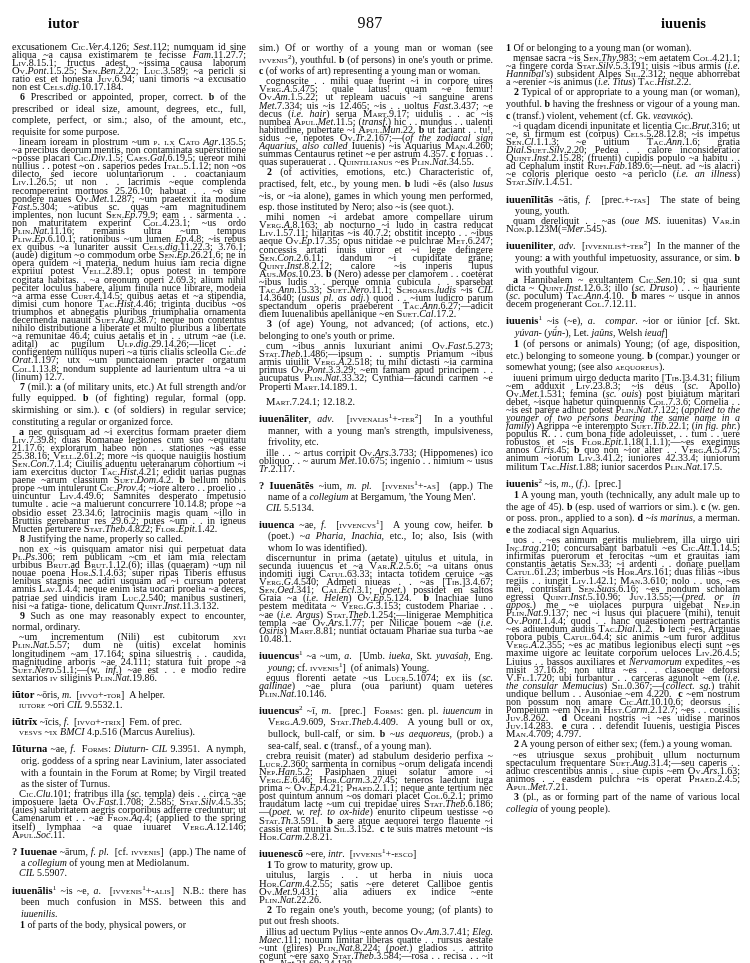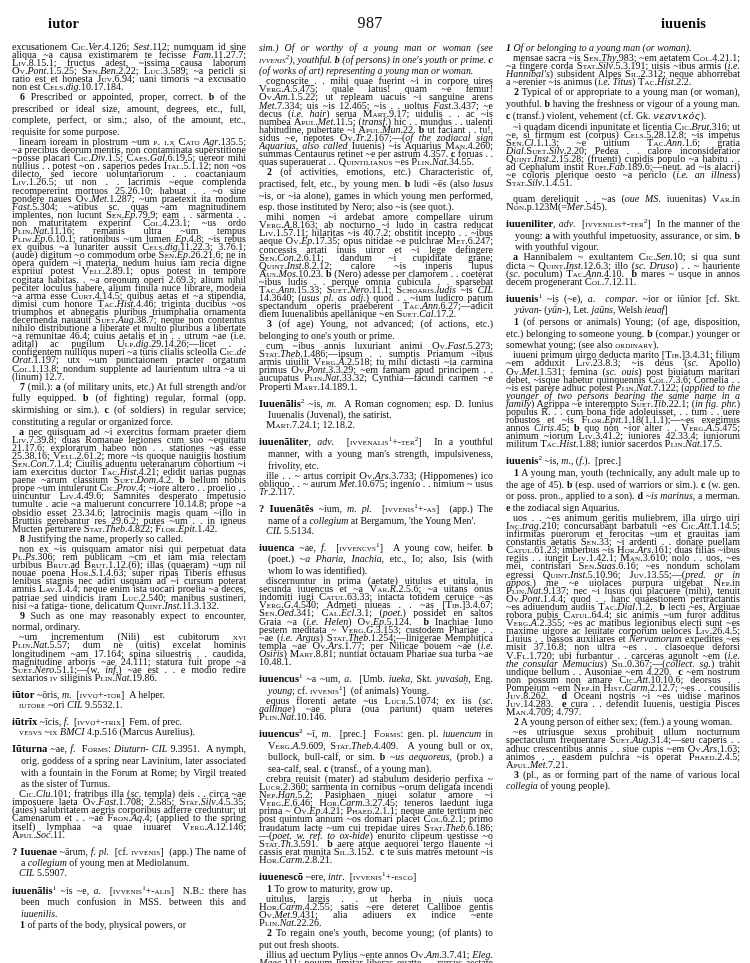--- a/index.html
+++ b/index.html
@@ -74,21 +74,21 @@
     padding-left: 9px;
     margin-bottom: 0;
   }
   
   .sense {
     font-size: 9.9px;
     line-height: 11.6px;
     text-align: justify;
     text-indent: 8px;
   }
-  .sense.cont { text-indent: 0; font-style: italic; }
+  .sense.cont { text-indent: 0; }
 
   
   .cites {
     font-size: 10px;
     line-height: 8.1px;
     text-align: justify;
     text-indent: 7px;
     margin-top: .5px;
   }
   .cites.flush { text-indent: 0; }
@@ -104,21 +104,21 @@
     font-size: 1.04em;
     letter-spacing: .15px;
   }
   .cites .sc { font-size: 1.06em; }
   .snum { font-weight: bold; }
   .sup {
     font-size: .72em;
     vertical-align: super;
     line-height: 0;
   }
-  .gk { font-family: Liberation Mono, monospace; font-style: italic; }
+  .gk { font-family: Liberation Serif, serif; font-style: italic; }
 </style>
 </head>
 <body>
 
 <div class="page">
 
   <div class="running-head">
     <div class="rh-left">iutor</div>
     <div class="rh-folio">987</div>
     <div class="rh-right">iuuenis</div>
@@ -152,21 +152,20 @@
         <p class="sense"><span class="snum">1</span> of parts of the body, physical powers, or</p>
       </div>
     <div class="col" id="col-2">
         <p class="sense cont">sim.) Of or worthy of a young man or woman (see <span class="sc">ivvenis</span><span class="sup">2</span>), youthful. <b>b</b> (of persons) in one's youth or prime. <b>c</b> (of works of art) representing a young man or woman.</p>
         <p class="cites">cognoscite . . mihi quae fuerint ~i in corpore uires <span class="sc">Verg</span>.<i>A</i>.5.475; quale latus! quam ~e femur! <span class="sc">Ov</span>.<i>Am</i>.1.5.22; ut repleam uacuis ~i sanguine arens <i>Met</i>.7.334; uis ~is 12.465; ~is . . uoltus <i>Fast</i>.3.437; ~e decus (<i>i.e. hair</i>) serua <span class="sc">Mart</span>.9.17; uidulis . . ac ~is numbea <span class="sc">Apul</span>.<i>Met</i>.11.5; (<i>transf</i>.) hic . . mundus . . ualenti habitudine, pubertate ~i <span class="sc">Apul</span>.<i>Mun</i>.22. <b>b</b> ut faciant . . tu!, sidus ~e, nepotes <span class="sc">Ov</span>.<i>Tr</i>.2.167;—(<i>of the zodiacal sign Aquarius, also called</i> Iuuenis) ~is Aquarius <span class="sc">Man</span>.4.260; summas Centaurus retinet ~e per astrum 4.357. <b>c</b> foruas . . quas superauerat . . <span class="sc">Quintilianus</span> ~es <span class="sc">Plin</span>.<i>Nat</i>.34.55.</p>
         <p class="sense"><span class="snum">2</span> (of activities, emotions, etc.) Characteristic of, practised, felt, etc., by young men. <b>b</b> ludi ~ēs (also <i>lusus</i> ~is, or ~ia alone), games in which young men performed, esp. those instituted by Nero; also ~is (see quot.).</p>
         <p class="cites">mihi nomen ~i ardebat amore compellare uirum <span class="sc">Verg</span>.<i>A</i>.8.163; ab nocturno ~i ludo in castra reducat <span class="sc">Liv</span>.1.57.11; hilaritas ~is 40.7.2; obstitit incepto . . ~ibus aeque <span class="sc">Ov</span>.<i>Ep</i>.17.35; opus nitidae ~e pulchrae <span class="sc">Met</span>.6.247; concessis artati inuis uiror et ~i lege defingere <span class="sc">Sen</span>.<i>Con</i>.2.6.11; dandum ~i cupiditate grane; <span class="sc">Quint</span>.<i>Inst</i>.8.2.12; calore ~is inperis lupus <span class="sc">Aus</span>.<i>Mos</i>.10.23. <b>b</b> (Nero) adesse per clamorem . . coeterat ~ibus ludis . . perque omnia cubicula . . sparsebat <span class="sc">Tac</span>.<i>Ann</i>.15.33; <span class="sc">Suet</span>.<i>Nero</i>.11.1; <span class="sc">Schoaris</span>.<i>ludis</i> ~is <i>CIL</i> 14.3640; (<i>usus pl. as adj.</i>) quod . . ~ium ludicro parum spectandum operis praeberent <span class="sc">Tac</span>.<i>Ann</i>.6.27;—adicit diem Iuuenalibus apellanique ~en <span class="sc">Suet</span>.<i>Cal</i>.17.2.</p>
         <p class="sense"><span class="snum">3</span> (of age) Young, not advanced; (of actions, etc.) belonging to one's youth or prime.</p>
         <p class="cites">cum ~ibus annis luxuriant animi <span class="sc">Ov</span>.<i>Fast</i>.5.273; <span class="sc">Stat</span>.<i>Theb</i>.1.486;—ipsum . . sumptis Priamum ~ibus armis uiuilit <span class="sc">Verg</span>.<i>A</i>.2.518; tu mihi dictasti ~ia carmina primus <span class="sc">Ov</span>.<i>Pont</i>.3.3.29; ~em famam apud principem . . aucupatus <span class="sc">Plin</span>.<i>Nat</i>.33.32; Cynthia—facundi carmen ~e Properti <span class="sc">Mart</span>.14.189.1.</p>
         <div class="gap"></div>
-        <p class="hw-line"><span class="hw">Iuuenālis</span><span class="sup">2</span> ~is, <i>m</i>. &nbsp;A Roman cognomen; esp. D. Iunius Iuuenalis (Juvenal), the satirist.</p>
         <p class="cites"><span class="sc">Mart</span>.7.24.1; 12.18.2.</p>
         <div class="gap"></div>
         <p class="hw-line"><span class="hw">iuuenāliter</span>, <i>adv</i>. &nbsp;[<span class="sc">ivvenalis</span><span class="sup">1</span>+-<span class="sc">ter</span><span class="sup">2</span>] &nbsp;In a youthful manner, with a young man's strength, impulsiveness, frivolity, etc.</p>
         <p class="cites">ille . . ~ artus corripit <span class="sc">Ov</span>.<i>Ars</i>.3.733; (Hippomenes) ico obliquo . . ~ aurum <i>Met</i>.10.675; ingenio . . nimium ~ usus <i>Tr</i>.2.117.</p>
         <div class="gap"></div>
         <p class="hw-line"><span class="hw">? Iuuenātēs</span> ~ium, <i>m. pl.</i> &nbsp;[<span class="sc">ivvenis</span><span class="sup">1</span>+-<span class="sc">as</span>] &nbsp;(app.) The name of a <i>collegium</i> at Bergamum, 'the Young Men'.</p>
         <p class="cites"><i>CIL</i> 5.5134.</p>
         <div class="gap"></div>
         <p class="hw-line"><span class="hw">iuuenca</span> ~ae, <i>f</i>. &nbsp;[<span class="sc">ivvencvs</span><span class="sup">1</span>] &nbsp;A young cow, heifer. <b>b</b> (poet.) ~<i>a Pharia</i>, <i>Inachia</i>, etc., Io; also, Isis (with whom Io was identified).</p>
         <p class="cites">discernuntur in prima (aetate) uitulus et uitula, in secunda iuuencus et ~a <span class="sc">Var</span>.<i>R</i>.2.5.6; ~a uitans onus indomiti iugi <span class="sc">Catul</span>.63.33; intacta totidem ceruice ~as <span class="sc">Verg</span>.<i>G</i>.4.540; Admeti niueas . . ~as [<span class="sc">Tib</span>.]3.4.67; <span class="sc">Sen</span>.<i>Oed</i>.341; <span class="sc">Cal</span>.<i>Ecl</i>.3.1; (<i>poet</i>.) possidet en saltos Graia ~a (<i>i.e. Helen</i>) <span class="sc">Ov</span>.<i>Ep</i>.5.124. &nbsp;<b>b</b> Inachiae Iuno pestem meditata ~ <span class="sc">Verg</span>.<i>G</i>.3.153; custodem Phariae . . ~ae (<i>i.e. Argus</i>) <span class="sc">Stat</span>.<i>Theb</i>.1.254;—linigerae Memphitica templa ~ae <span class="sc">Ov</span>.<i>Ars</i>.1.77; per Nilicae bouem ~ae (<i>i.e. Osiris</i>) <span class="sc">Mart</span>.8.81; nuntiat octauam Phariae sua turba ~ae 10.48.1.</p>
@@ -184,27 +183,28 @@
         <p class="cites">illius ad uectum Pylius ~ente annos <span class="sc">Ov</span>.<i>Am</i>.3.7.41; <i>Eleg. Maec</i>.111; nouum limitar liberas quatte . . rursus aestate ~unt (glires) <span class="sc">Plin</span>.<i>Nat</i>.8.224; (<i>poet</i>.) gladios . . attrito cogunt ~ere saxo <span class="sc">Stat</span>.<i>Theb</i>.3.584;—rosa . . recisa . . ~it <span class="sc">Plin</span>.<i>Nat</i>.21.69; 34.138.</p>
         <div class="gap"></div>
         <p class="hw-line"><span class="hw">iuuenālis</span> ~is ~e, <i>a</i>. &nbsp;<i>compar</i>. ~ior. &nbsp;[<span class="sc">ivvenis</span><span class="sup">1</span>+-<span class="sc">ilis</span><span class="sup">2</span>] &nbsp;N.B.: see also under <span class="sc">ivvenalis</span><span class="sup">1</span>.</p>
       </div>
     <div class="col" id="col-3">
         <p class="sense cont"><span class="snum">1</span> Of or belonging to a young man (or woman).</p>
         <p class="cites">mensae sacra ~is <span class="sc">Sen</span>.<i>Thy</i>.983; ~em aetatem <span class="sc">Col</span>.4.21.1; ~a fingere corda <span class="sc">Stat</span>.<i>Silv</i>.5.3.191; uisis ~ibus armis (<i>i.e. Hannibal's</i>) subsident Alpes <span class="sc">Sil</span>.2.312; neque abhorrebat a ~erenier ~is animus (<i>i.e. Titus</i>) <span class="sc">Tac</span>.<i>Hist</i>.2.2.</p>
         <p class="sense"><span class="snum">2</span> Typical of or appropriate to a young man (or woman), youthful. <b>b</b> having the freshness or vigour of a young man. <b>c</b> (transf.) violent, vehement (cf. Gk. <span class="gk">νεανικός</span>).</p>
         <p class="cites">~i quadam dicendi inpunitate et licentia <span class="sc">Cic</span>.<i>Brut</i>.316; ut ~e, si firmum est (corpus) <span class="sc">Cels</span>.5.28.12.8; ~is impetus <span class="sc">Sen</span>.<i>Cl</i>.1.1.3; ~e uitium <span class="sc">Tac</span>.<i>Ann</i>.1.6; gratia <i>Dial</i>.<span class="sc">Suet</span>.<i>Silv</i>.2.20; Pedea . . calore inconsideratior <span class="sc">Quint</span>.<i>Inst</i>.2.15.28; (fruenti) cupidis populo ~a habitu . . ad Cephalum instit <span class="sc">Rufi</span>.<i>Fab</i>.189.6;—neut. ad ~is alacri) ~e coloris plerique oesto ~a periclo (<i>i.e. an illness</i>) <span class="sc">Stat</span>.<i>Silv</i>.1.4.51.</p>
         <div class="gap"></div>
+        <p class="hw-line"><span class="hw">iuuenīlitās</span> ~ātis, <i>f</i>. &nbsp;[prec.+-<span class="sc">tas</span>] &nbsp;The state of being young, youth.</p>
         <p class="cites">quam dereliquit . . ~as (<i>oue MS</i>. iuuenitas) <span class="sc">Var</span>.in <span class="sc">Non</span>.p.123M(=<i>Mer</i>.545).</p>
         <div class="gap"></div>
         <p class="hw-line"><span class="hw">iuueniliter</span>, <i>adv</i>. &nbsp;[<span class="sc">ivvenilis</span>+-<span class="sc">ter</span><span class="sup">2</span>] &nbsp;In the manner of the young: <b>a</b> with youthful impetuosity, assurance, or sim. <b>b</b> with youthful vigour.</p>
         <p class="cites"><b>a</b> Hannibalem ~ exultantem <span class="sc">Cic</span>.<i>Sen</i>.10; si qua sunt dicta ~ <span class="sc">Quint</span>.<i>Inst</i>.12.6.3; illo (<i>sc. Druso</i>) . . ~ hauriente (<i>sc</i>. poculum) <span class="sc">Tac</span>.<i>Ann</i>.4.10. &nbsp;<b>b</b> mares ~ usque in annos decem progenerant <span class="sc">Col</span>.7.12.11.</p>
         <div class="gap"></div>
         <p class="hw-line"><span class="hw">iuuenis</span><span class="sup">1</span> ~is (~e), <i>a</i>. &nbsp;<i>compar</i>. ~ior or iūnior [cf. Skt. <i>yúvan-</i> (<i>yū́n-</i>), Let. <i>jaûns</i>, Welsh <i>ieuaf</i>]</p>
-        <p class="sense"><span class="snum">1</span> (of persons or animals) Young; (of age, disposition, etc.) belonging to someone young. <b>b</b> (compar.) younger or somewhat young; (see also <span class="sc">ordinary</span>).</p>
+        <p class="sense"><span class="snum">1</span> (of persons or animals) Young; (of age, disposition, etc.) belonging to someone young. <b>b</b> (compar.) younger or somewhat young; (see also <span class="sc">aequoreus</span>).</p>
         <p class="cites">iuueni primum uirgo deducta marito [<span class="sc">Tib</span>.]3.4.31; filium ~em adduxit <span class="sc">Liv</span>.23.8.3; ~is deus (<i>sc</i>. Apollo) <span class="sc">Ov</span>.<i>Met</i>.1.531; femina (<i>sc. ouis</i>) post biuiatum maritari debet, ~isque habetur quinquennis <span class="sc">Col</span>.7.3.6; Cornelia . . ~is est parere adhuc potest <span class="sc">Plin</span>.<i>Nat</i>.7.122; (<i>applied to the younger of two persons bearing the same name in a family</i>) Agrippa ~e interempto <span class="sc">Suet</span>.<i>Tib</i>.22.1; (<i>in fig. phr.</i>) populus R. . . cum bona fide adoleuisset, . . tum . . uere robustos et ~is <span class="sc">Flor</span>.<i>Epit</i>.1.18(1.1.1);—~es exegimus annos <i>Ciris</i>.45; <b>b</b> quo non ~ior alter . . <span class="sc">Verg</span>.<i>A</i>.5.475; animum ~iorum <span class="sc">Liv</span>.3.41.2; iuniores 42.33.4; iuniorum militum <span class="sc">Tac</span>.<i>Hist</i>.1.88; iunior sacerdos <span class="sc">Plin</span>.<i>Nat</i>.17.5.</p>
         <div class="gap"></div>
         <p class="hw-line"><span class="hw">iuuenis</span><span class="sup">2</span> ~is, <i>m</i>., (<i>f</i>.). &nbsp;[prec.]</p>
         <p class="sense"><span class="snum">1</span> A young man, youth (technically, any adult male up to the age of 45). <b>b</b> (esp. used of warriors or sim.). <b>c</b> (w. gen. or poss. pron., applied to a son). <b>d</b> ~<i>is marinus</i>, a merman. <b>e</b> the zodiacal sign Aquarius.</p>
         <p class="cites">uos . . ~es animum geritis muliebrem, illa uirgo uiri <span class="sc">Inc</span>.<i>trag</i>.210; concursabant barbatuli ~es <span class="sc">Cic</span>.<i>Att</i>.1.14.5; infirmitas puerorum et ferocitas ~um et grauitas iam constantis aetatis <span class="sc">Sen</span>.33; ~i ardenti . . donare puellam <span class="sc">Catul</span>.61.23; imberbus ~is <span class="sc">Hor</span>.<i>Ars</i>.161; duas filias ~ibus regiis . . iungit <span class="sc">Liv</span>.1.42.1; <span class="sc">Man</span>.3.610; nolo . . uos, ~es mei, contristari <span class="sc">Sen</span>.<i>Suas</i>.6.16; ~es nondum scholam egressi <span class="sc">Quint</span>.<i>Inst</i>.5.10.96; <span class="sc">Juv</span>.13.55;—(<i>pred. or in appos.</i>) me ~e uiolaces purpura uigebat <span class="sc">Nep</span>.in <span class="sc">Plin</span>.<i>Nat</i>.9.137; nec ~i lusus qui placuere (mihi), tenuit <span class="sc">Ov</span>.<i>Pont</i>.1.4.4; quod . . hanc quaestionem pertractantis ~es adiuendum audiis <span class="sc">Tac</span>.<i>Dial</i>.1.2. &nbsp;<b>b</b> lecti ~es, Argiuae robora pubis <span class="sc">Catul</span>.64.4; sic animis ~um furor additus <span class="sc">Verg</span>.<i>A</i>.2.355; ~es ac matibus legionibus electi sunt ~es maxime uigore ac leuitate corporum ueloces <span class="sc">Liv</span>.26.4.5; Liuius . . bassos auxiliares et <i>Nervamorum</i> expedites ~es misit 37.16.8; non ultra ~es . . clasoeque deforsi <span class="sc">V</span>.<span class="sc">Fl</span>.1.720; ubi furbantur . . carceras agunolt ~em (<i>i.e. the consular Memucius</i>) <span class="sc">Sil</span>.0.367;—(<i>collect. sg.</i>) trahit undique bellum . . Ausoniae ~em 4.220. &nbsp;<b>c</b> ~em nostrum non possum non amare <span class="sc">Cic</span>.<i>Att</i>.10.10.6; deorsus . . Pompeium ~em <span class="sc">Nep</span>.in <span class="sc">Hist</span>.<i>Carm</i>.2.12.7; ~es . . cousilis <span class="sc">Juv</span>.8.262. &nbsp;<b>d</b> Oceani nostris ~i ~es uidise marinos <span class="sc">Juv</span>.14.283. &nbsp;<b>e</b> cura . . defendit Iuuenis, uestigia Pisces <span class="sc">Man</span>.4.709; 4.797.</p>
         <p class="sense"><span class="snum">2</span> A young person of either sex; (fem.) a young woman.</p>
         <p class="cites">~es utriusque sexus prohibuit ullum nocturnum spectaculum frequentare <span class="sc">Suet</span>.<i>Aug</i>.31.4;—seu caperis . . adhuc crescentibus annis . . siue cupis ~em <span class="sc">Ov</span>.<i>Ars</i>.1.63; animos . . easdem pulchra ~is operat <span class="sc">Phaed</span>.2.4.5; <span class="sc">Apul</span>.<i>Met</i>.7.21.</p>
         <p class="sense"><span class="snum">3</span> (pl., as or forming part of the name of various local <i>collegia</i> of young people).</p>
       </div>
   </div>

